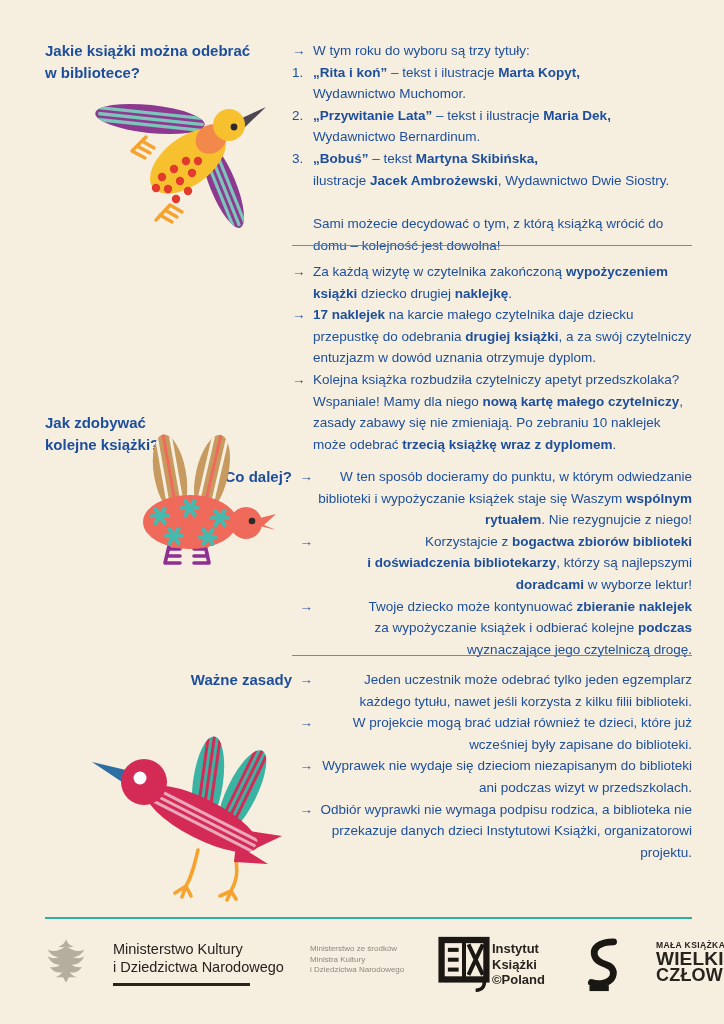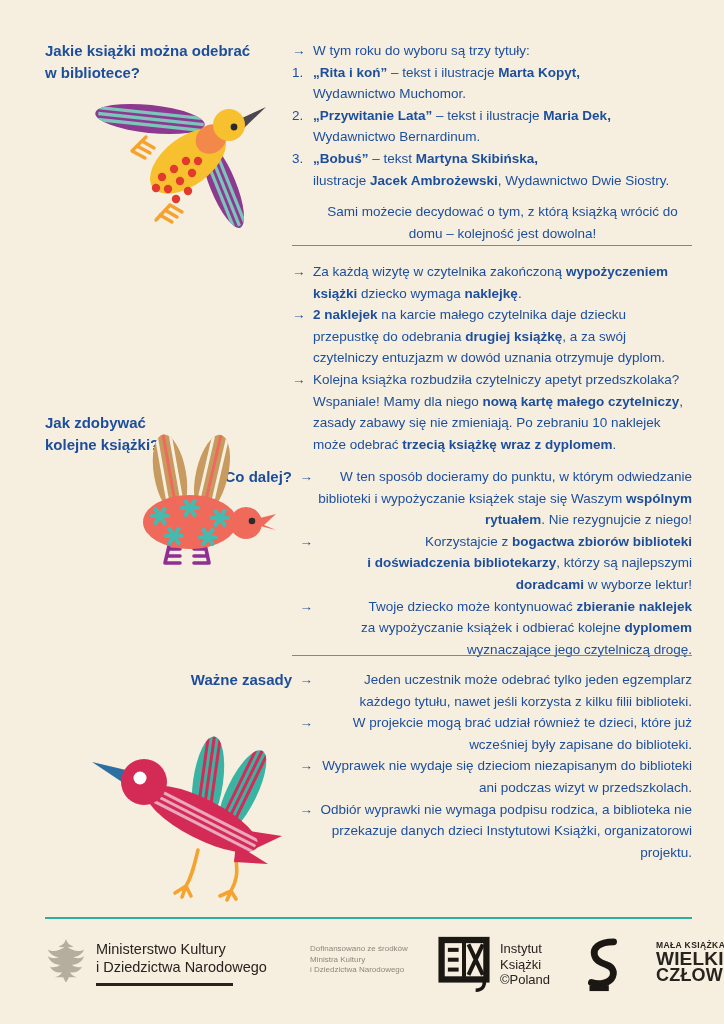--- a/index.html
+++ b/index.html
@@ -20,42 +20,42 @@
     width:247px; flex:none;
     font-size:15px; font-weight:bold; line-height:21.6px;
     color:var(--navy,#1d4e9c); white-space:pre-line;
   }
   .items { width:400px; flex:none; font-size:13.5px; line-height:21.6px; }
   .item { display:flex; }
   .marker { flex:none; width:21px; }
   .num { font-weight:normal; }
   .itext { flex:1; white-space:pre-wrap; }
   .b { font-weight:bold; }
-  .note { margin-top:10px; padding-left:21px; white-space:pre-wrap;text-align:center; }
+  .note { margin-top:22px; padding-left:21px; white-space:pre-wrap; }
 
   
   .divider { position:absolute; border-top:1.5px solid var(--teal,#2fae9f); height:0; }
   .div1 { left:292px; right:32px; top:245px; }
   .div2 { left:292px; right:32px; top:655px; }
   .div3 { left:45px; right:32px; top:917px; border-top-width:2px; }
 
   
   .bird { position:absolute; pointer-events:none; }
   .bird1 { left:92px; top:93px; }
   .bird2 { left:118px; top:430px; }
   .bird3 { left:90px; top:724px; }
 
   
   .footer { position:absolute; left:45px; right:32px; top:934px; height:76px; color:var(--ink,#27231e); }
   .mkidn { position:absolute; left:0; top:2px; display:flex; }
-  .mkidn-text { margin-left:9px; padding-top:4px; font-size:14.5px; line-height:18px; color:var(--ink,#27231e); }
+  .mkidn-text { margin-left:26px; padding-top:4px; font-size:14.5px; line-height:18px; color:var(--ink,#27231e); }
   .mkidn-bar { width:137px; height:3px; background:var(--ink,#27231e); margin-top:7px; }
   .funding { position:absolute; left:265px; top:10px; font-size:8px; line-height:10.5px; color:var(--gray,#8d877c); }
   .ik { position:absolute; left:393px; top:2px; display:flex; }
-  .ik-text { margin-left:10px; padding-top:5px; font-size:13px; font-weight:normal; line-height:15.5px; }
+  .ik-text { margin-left:2px; padding-top:5px; font-size:13px; font-weight:bold; line-height:15.5px; }
   .mkwc { position:absolute; left:540px; top:3px; display:flex;gap:27px; }
   .mkwc-text { margin-left:8px; padding-top:3px; }
   .mkwc-small { font-size:8.5px; font-weight:bold; letter-spacing:0.4px; }
   .mkwc-big { font-size:19px; font-weight:700; line-height:18px; letter-spacing:0.2px; }
   .mkwc-mid { font-size:18px; font-weight:700; line-height:15px; letter-spacing:0.2px; }
 </style>
 </head>
 <body>
 
 <main class="page">
@@ -86,25 +86,25 @@
           </div>
           <p class="note"><span>Sami możecie decydować o tym, z którą książką wrócić do domu – kolejność jest dowolna!</span></p>
         </div>
       </section>
       <section class="section sec2">
         <h2 class="heading">Jak zdobywać
 kolejne książki?</h2>
         <div class="items">
           <div class="item">
             <span class="marker">→</span>
-            <span class="itext"><span>Za każdą wizytę w czytelnika zakończoną </span><span class="b">wypożyczeniem książki</span><span> dziecko wymaga </span><span class="b">naklejkę</span><span>.</span></span>
-          </div>
-          <div class="item">
-            <span class="marker">→</span>
-            <span class="itext"><span></span><span class="b">2 naklejek</span><span> na karcie małego czytelnika daje dziecku przepustkę do odebrania </span><span class="b">drugiej książkę</span><span>, a za swój czytelniczy entuzjazm w dowód uznania otrzymuje dyplom.</span></span>
+            <span class="itext"><span>Za każdą wizytę w czytelnika zakończoną </span><span class="b">wypożyczeniem książki</span><span> dziecko drugiej </span><span class="b">naklejkę</span><span>.</span></span>
+          </div>
+          <div class="item">
+            <span class="marker">→</span>
+            <span class="itext"><span></span><span class="b">17 naklejek</span><span> na karcie małego czytelnika daje dziecku przepustkę do odebrania </span><span class="b">drugiej książki</span><span>, a za swój czytelniczy entuzjazm w dowód uznania otrzymuje dyplom.</span></span>
           </div>
           <div class="item">
             <span class="marker">→</span>
             <span class="itext"><span>Kolejna książka rozbudziła czytelniczy apetyt przedszkolaka? Wspaniale! Mamy dla niego </span><span class="b">nową kartę małego czytelniczy</span><span>, zasady zabawy się nie zmieniają. Po zebraniu 10 naklejek może odebrać </span><span class="b">trzecią książkę wraz z dyplomem</span><span>.</span></span>
           </div>
         </div>
       </section>
       <section class="section sec3">
         <h2 class="heading">Co dalej?</h2>
         <div class="items">
@@ -113,21 +113,21 @@
             <span class="itext"><span>W ten sposób docieramy do punktu, w którym odwiedzanie biblioteki i wypożyczanie książek staje się Waszym </span><span class="b">wspólnym rytuałem</span><span>. Nie rezygnujcie z niego!</span></span>
           </div>
           <div class="item">
             <span class="marker">→</span>
             <span class="itext"><span>Korzystajcie z </span><span class="b">bogactwa zbiorów biblioteki
 i doświadczenia bibliotekarzy</span><span>, którzy są najlepszymi </span><span class="b">doradcami</span><span> w wyborze lektur!</span></span>
           </div>
           <div class="item">
             <span class="marker">→</span>
             <span class="itext"><span>Twoje dziecko może kontynuować </span><span class="b">zbieranie naklejek</span><span>
-za wypożyczanie książek i odbierać kolejne </span><span class="b">dyplomem</span><span> wyznaczające jego czytelniczą drogę.</span></span>
+za wypożyczanie książek i odbierać kolejne </span><span class="b">podczas</span><span> wyznaczające jego czytelniczą drogę.</span></span>
           </div>
         </div>
       </section>
       <section class="section sec4">
         <h2 class="heading">Ważne zasady</h2>
         <div class="items">
           <div class="item">
             <span class="marker">→</span>
             <span class="itext"><span>Jeden uczestnik może odebrać tylko jeden egzemplarz każdego tytułu, nawet jeśli korzysta z kilku filii biblioteki.</span></span>
           </div>
@@ -306,21 +306,21 @@
         </svg>
       </span>
       <div class="mkidn-text">
         <div>Ministerstwo Kultury</div>
         <div>i Dziedzictwa Narodowego</div>
         <div class="mkidn-bar"></div>
       </div>
     </div>
 
     <div class="funding">
-      <div>Dofinansowano ze środków</div>
+      <div>Ministerstwo ze środków</div>
       <div>Ministra Kultury</div>
       <div>i Dziedzictwa Narodowego</div>
     </div>
 
     <div class="ik">
       <span>
         <svg width="52" height="60" viewBox="0 0 58 66">
           <rect x="4" y="4" width="50" height="44" fill="none" stroke="#1b1813" stroke-width="7"></rect>
           <line x1="29" y1="4" x2="29" y2="48" stroke="#1b1813" stroke-width="4.5"></line>
           <line x1="11" y1="15" x2="23" y2="15" stroke="#1b1813" stroke-width="4.5"></line>

